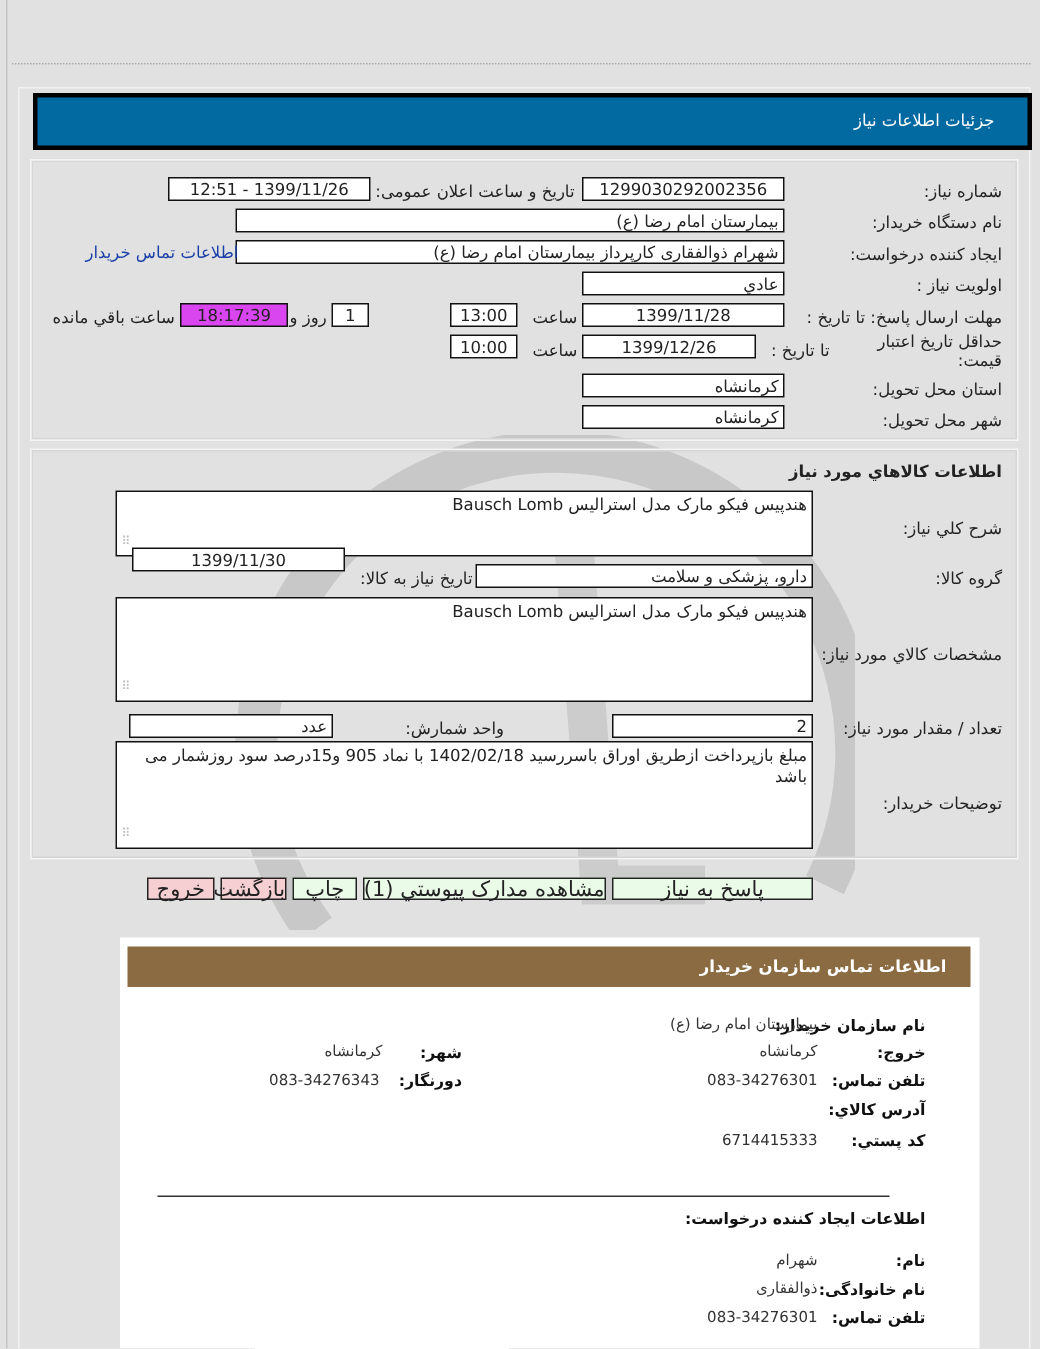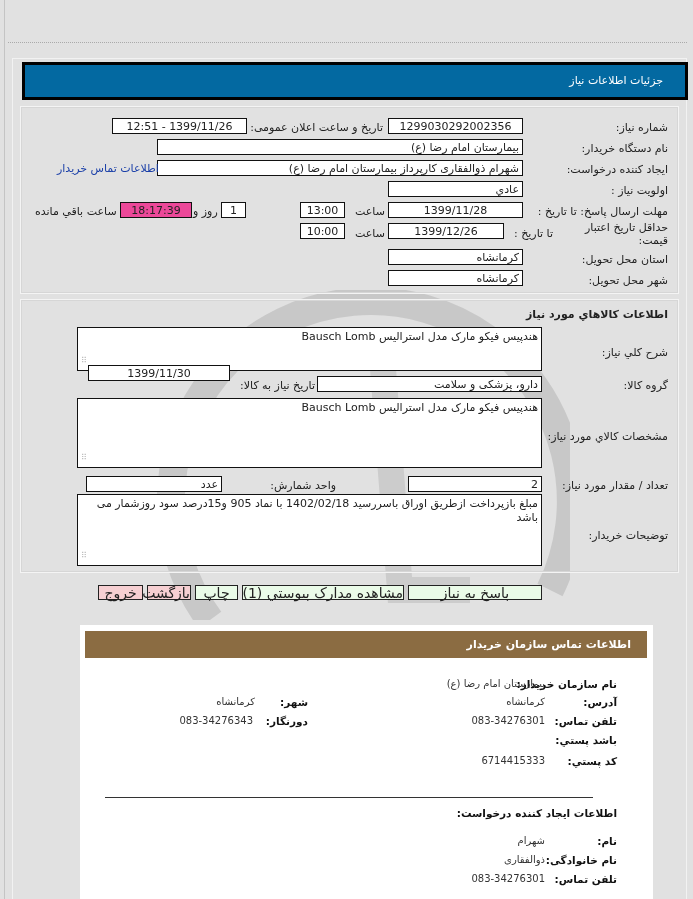--- a/index.html
+++ b/index.html
@@ -23,21 +23,21 @@
   }
   .s1 { left:20px; top:106px; width:657px; height:186px; }
   .s2 { left:20px; top:299px; width:657px; height:272px; }
   .label { position:absolute; font-size:11px; color:#222; white-space:nowrap; }
   .box {
     position:absolute; background:#fff; border:1px solid #111;
     height:16px; line-height:16px; font-size:11px; text-align:center; white-space:nowrap; overflow:hidden;
     box-sizing:border-box;
   }
   .box.r { text-align:right; padding-right:3px; }
-  .box.yellow { background:#ec4899; }
+  .box.yellow { background:#d946ef; }
   .area {
     position:absolute; background:#fff; border:1px solid #111; box-sizing:border-box;
     text-align:right; padding:2px 3px; font-size:11px; line-height:14px;
   }
   .area .grip { position:absolute; left:3px; bottom:2px; color:#bbb; font-size:8px; }
   .link { position:absolute; color:#1a3fa8; font-size:11px; cursor:pointer; white-space:nowrap; }
   .bold { font-weight:bold; }
   .btn {
     position:absolute; top:585px; height:15px; line-height:14px; font-size:14px; text-align:center;
     border:1px solid #222; box-sizing:border-box; cursor:pointer; white-space:nowrap;
@@ -152,31 +152,31 @@
 <div class="btn pink" style="left:98px; width:45px;">خروج</div>
 
 <div class="abs panel">
   <div class="panel-header">
     <span>اطلاعات تماس سازمان خریدار</span>
   </div>
 
   <span class="plabel" style="right:36px; top:53px;">نام سازمان خریدار:</span>
   <span class="pval" style="right:108px; top:53px;">بیمارستان امام رضا (ع)</span>
 
-  <span class="plabel" style="right:36px; top:71px;">آدرس:</span>
+  <span class="plabel" style="right:36px; top:71px;">خروج:</span>
   <span class="pval" style="right:108px; top:71px;">کرمانشاه</span>
   <span class="plabel" style="right:345px; top:71px;">شهر:</span>
   <span class="pval" style="right:398px; top:71px;">کرمانشاه</span>
 
   <span class="plabel" style="right:36px; top:90px;">تلفن تماس:</span>
   <span class="pval" style="right:108px; top:90px;">083-34276301</span>
   <span class="plabel" style="right:345px; top:90px;">دورنگار:</span>
   <span class="pval" style="right:400px; top:90px;">083-34276343</span>
 
-  <span class="plabel" style="right:36px; top:109px;">باشد پستي:</span>
+  <span class="plabel" style="right:36px; top:109px;">آدرس کالاي:</span>
 
   <span class="plabel" style="right:36px; top:130px;">کد پستي:</span>
   <span class="pval" style="right:108px; top:130px;">6714415333</span>
 
   <div class="phr"></div>
 
   <span class="plabel" style="right:36px; top:182px;">اطلاعات ایجاد کننده درخواست:</span>
 
   <span class="plabel" style="right:36px; top:210px;">نام:</span>
   <span class="pval" style="right:108px; top:210px;">شهرام</span>

